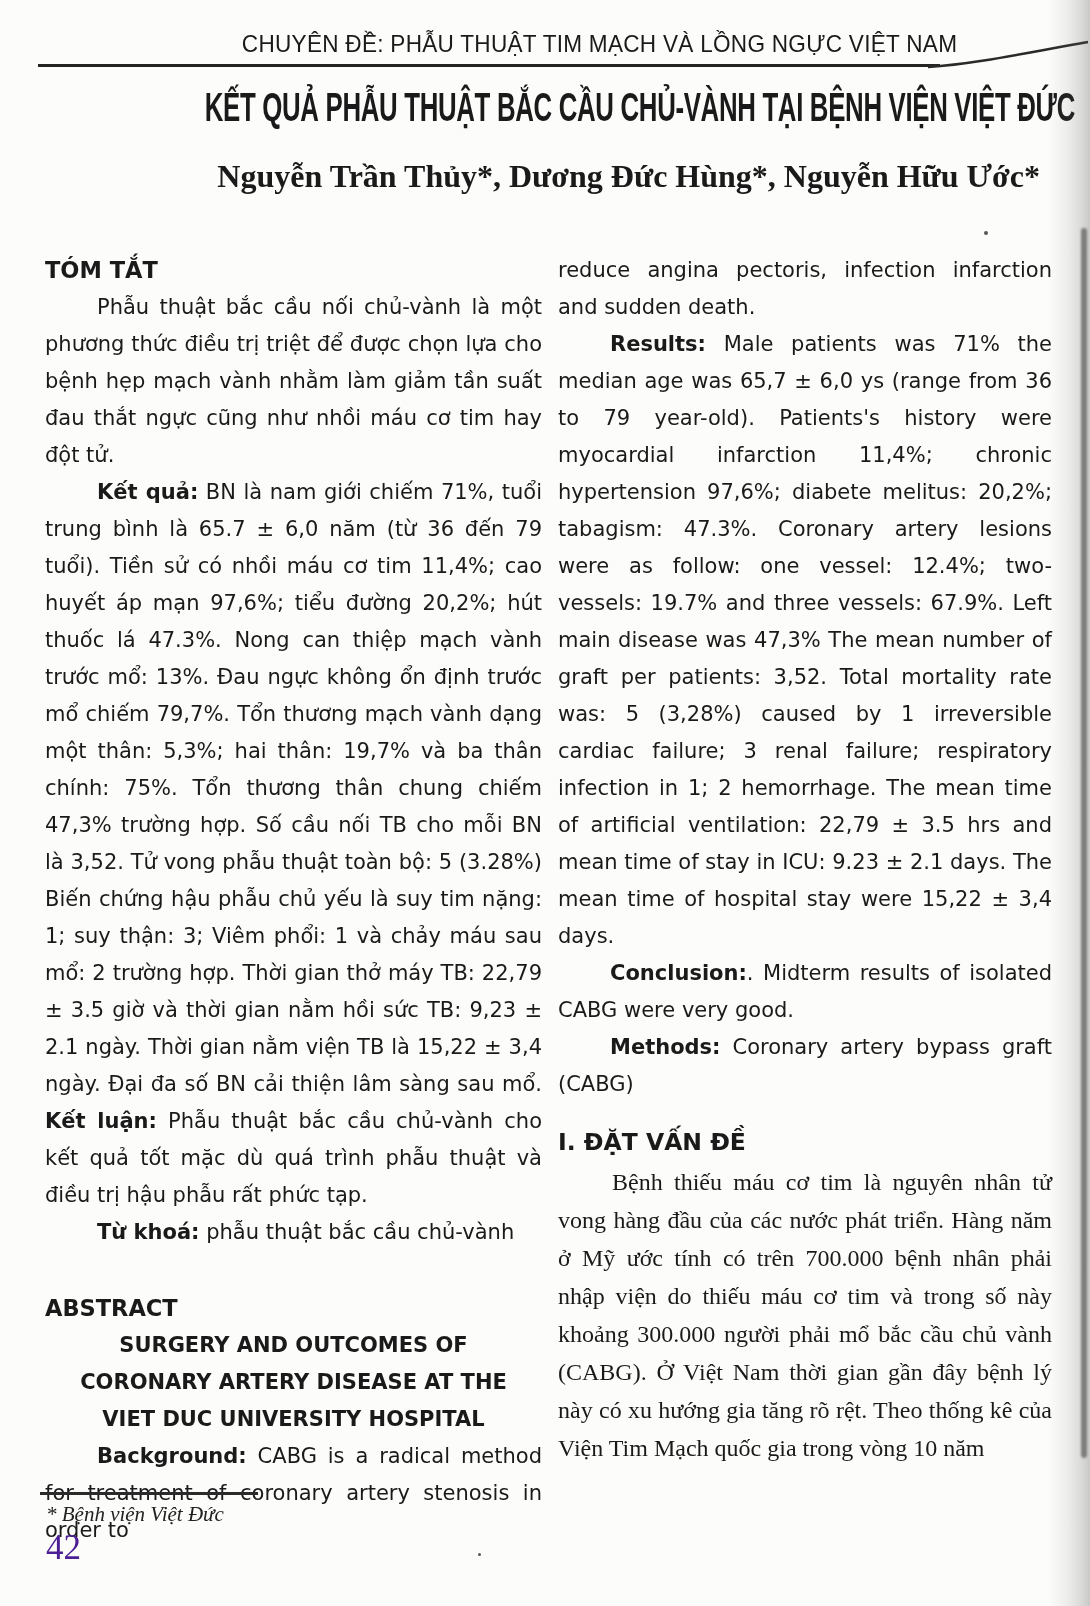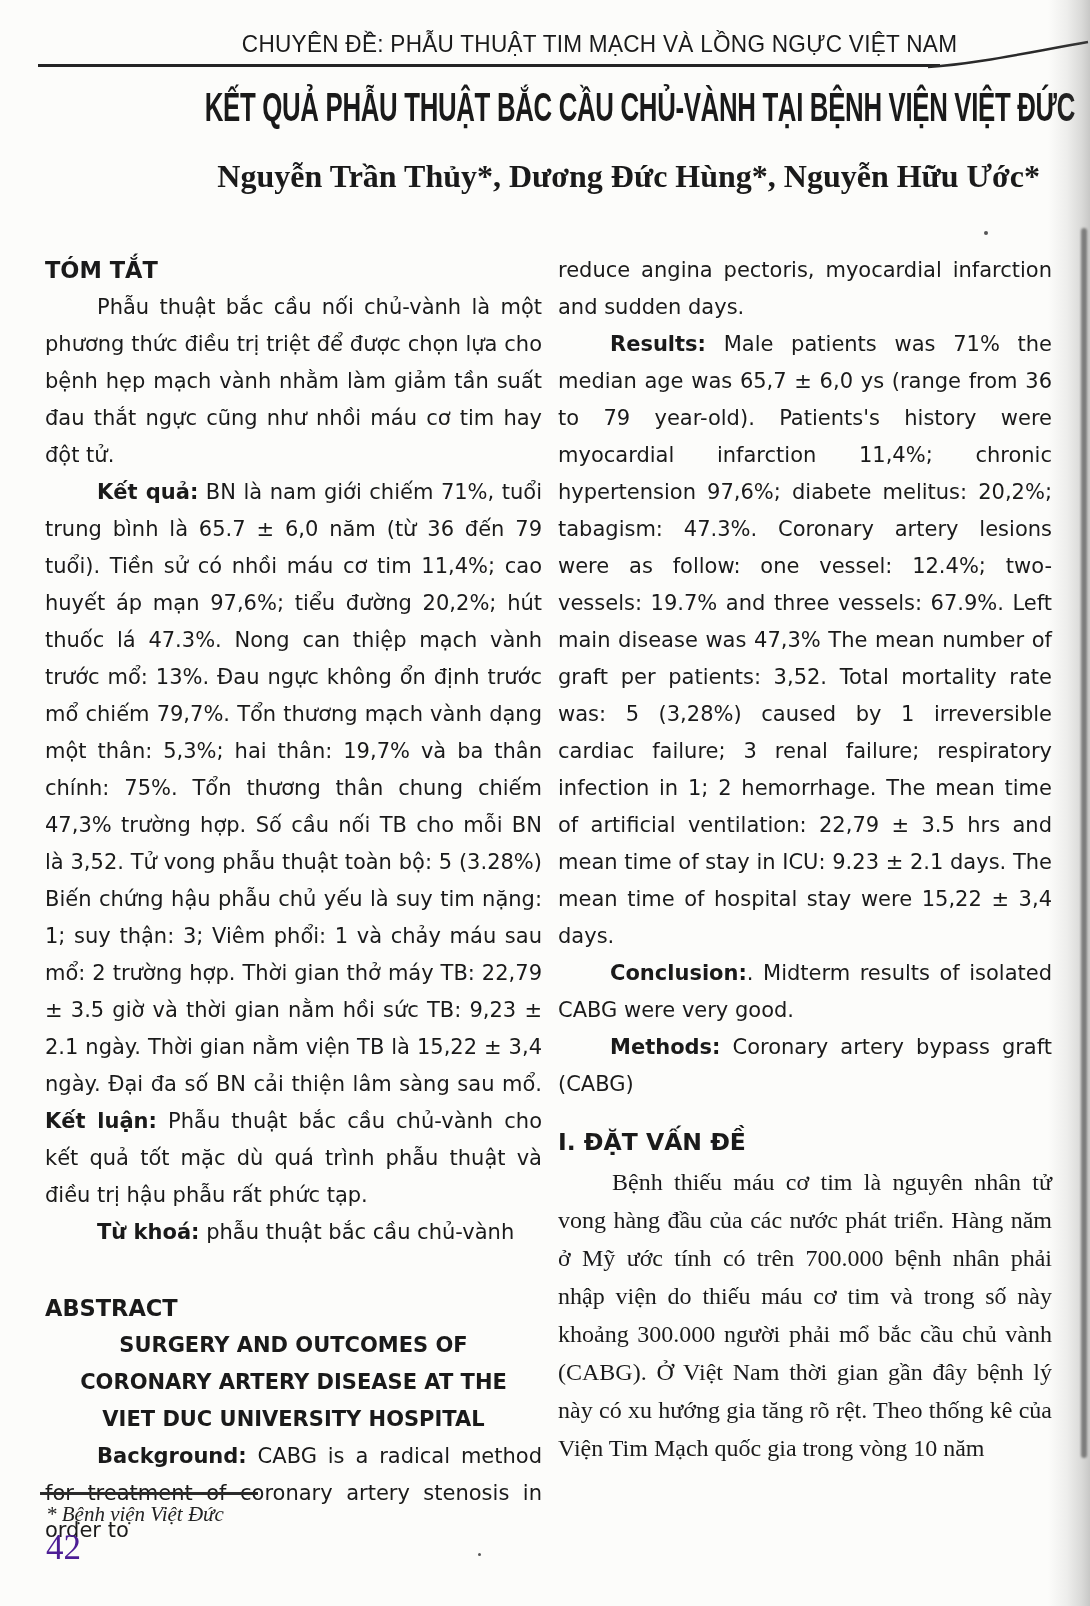--- a/index.html
+++ b/index.html
@@ -96,21 +96,21 @@
     <h2 class="sec-heading">TÓM TẮT</h2>
     <p class="indent"><span>Phẫu thuật bắc cầu nối chủ-vành là một phương thức điều trị triệt để được chọn lựa cho bệnh hẹp mạch vành nhằm làm giảm tần suất đau thắt ngực cũng như nhồi máu cơ tim hay đột tử.</span></p>
     <p class="indent"><b>Kết quả:</b><span> BN là nam giới chiếm 71%, tuổi trung bình là 65.7 ± 6,0 năm (từ 36 đến 79 tuổi). Tiền sử có nhồi máu cơ tim 11,4%; cao huyết áp mạn 97,6%; tiểu đường 20,2%; hút thuốc lá 47.3%. Nong can thiệp mạch vành trước mổ: 13%. Đau ngực không ổn định trước mổ chiếm 79,7%. Tổn thương mạch vành dạng một thân: 5,3%; hai thân: 19,7% và ba thân chính: 75%. Tổn thương thân chung chiếm 47,3% trường hợp. Số cầu nối TB cho mỗi BN là 3,52. Tử vong phẫu thuật toàn bộ: 5 (3.28%)  Biến chứng hậu phẫu chủ yếu là suy tim nặng: 1; suy thận: 3; Viêm phổi: 1 và chảy máu sau mổ: 2 trường hợp. Thời gian thở máy TB: 22,79 ± 3.5 giờ và thời gian nằm hồi sức TB: 9,23 ± 2.1 ngày. Thời gian nằm viện TB là 15,22 ±  3,4 ngày. Đại đa số BN cải thiện lâm sàng sau mổ. </span><b>Kết luận:</b><span> Phẫu thuật bắc cầu chủ-vành cho kết quả tốt mặc dù quá trình phẫu thuật và điều trị hậu phẫu rất phức tạp.</span></p>
     <p class="indent"><b>Từ khoá:</b><span> phẫu thuật bắc cầu chủ-vành</span></p>
     <h2 class="sec-heading abstract-heading">ABSTRACT</h2>
     <p class="abstract-title">SURGERY AND OUTCOMES OF CORONARY ARTERY DISEASE AT THE VIET DUC UNIVERSITY HOSPITAL</p>
     <p class="indent"><b>Background:</b><span> CABG is a radical method for treatment of coronary artery stenosis in order to</span></p>
   </div>
 
   <div class="col col-right">
-    <p><span>reduce angina pectoris, myocardial infarction and sudden days.</span></p>
+    <p><span>reduce angina pectoris, infection infarction and sudden death.</span></p>
     <p class="indent"><b>Results:</b><span> Male patients was 71%  the median age was 65,7 ± 6,0 ys (range from 36 to 79 year-old).  Patients's history were myocardial infarction 11,4%; chronic hypertension 97,6%; diabete melitus: 20,2%; tabagism: 47.3%. Coronary artery lesions were as follow: one vessel: 12.4%; two-vessels: 19.7% and three vessels: 67.9%. Left main disease was 47,3% The mean number of graft per patients: 3,52. Total mortality rate was: 5 (3,28%) caused by 1 irreversible cardiac failure; 3 renal failure; respiratory infection in 1; 2 hemorrhage. The mean time of artificial ventilation: 22,79 ± 3.5 hrs and mean time of stay in ICU: 9.23 ± 2.1 days. The mean time of hospital stay were 15,22 ±  3,4 days.</span></p>
     <p class="indent"><b>Conclusion:</b><span>. Midterm results of isolated CABG were very good.</span></p>
     <p class="indent"><b>Methods:</b><span> Coronary artery bypass graft (CABG)</span></p>
     <h2 class="sec-heading intro-heading">I. ĐẶT VẤN ĐỀ</h2>
     <p class="serif-para">Bệnh  thiếu máu cơ tim là nguyên nhân tử vong hàng đầu của các nước phát triển. Hàng năm ở Mỹ ước tính có trên 700.000 bệnh nhân phải nhập viện do thiếu máu cơ tim và trong số này khoảng 300.000 người phải mổ bắc cầu chủ vành (CABG). Ở Việt Nam thời gian gần đây bệnh lý này có xu hướng gia tăng rõ rệt. Theo thống kê của Viện Tim Mạch quốc gia trong vòng 10 năm</p>
   </div>
 
   <div class="footnote-rule"></div>
   <div class="footnote">* Bệnh viện Việt Đức</div>
   <div class="page-number">42</div>

